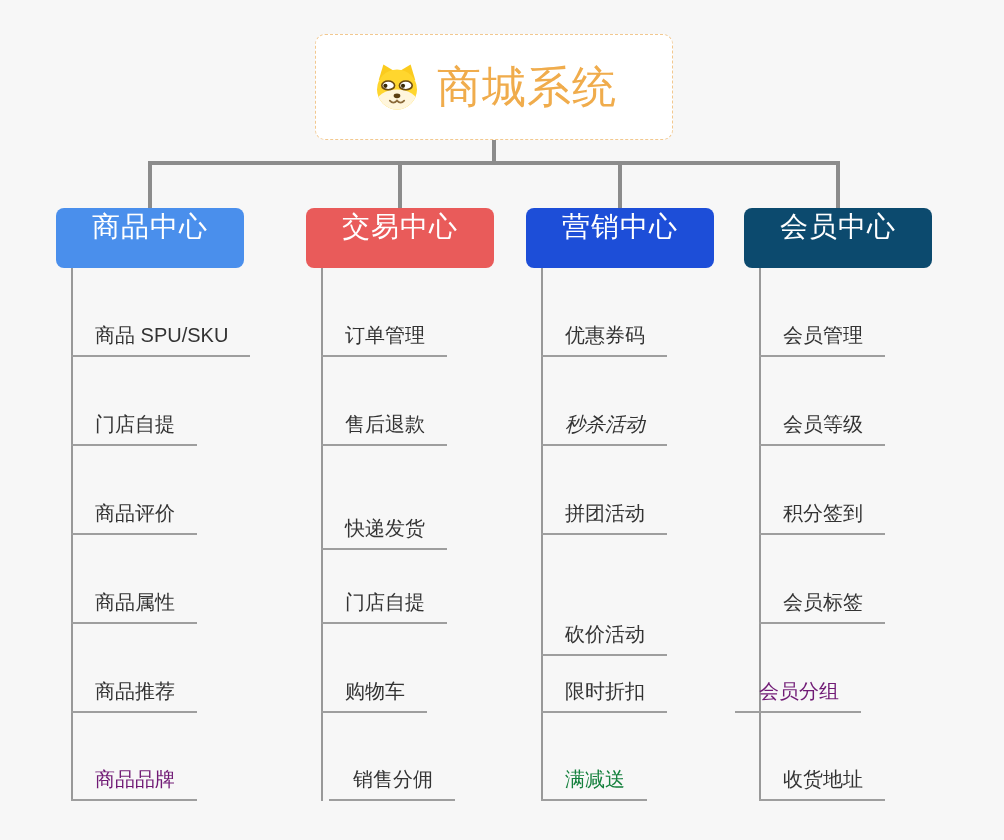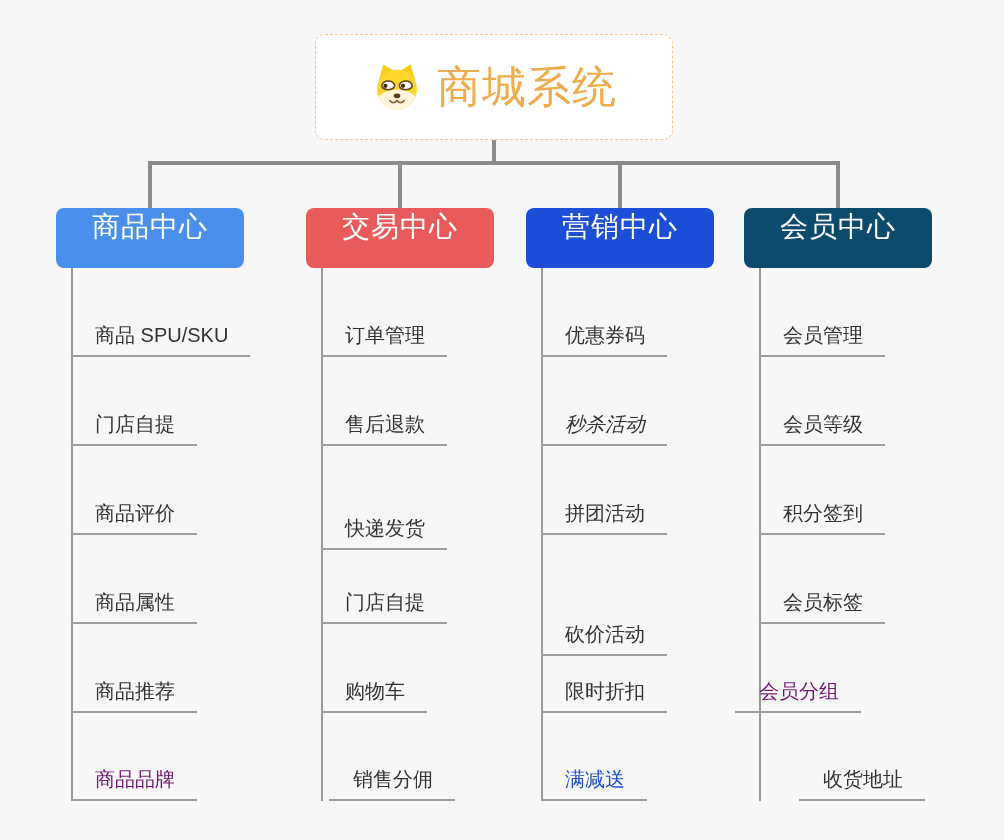--- a/index.html
+++ b/index.html
@@ -102,26 +102,26 @@
       <div class="conn conn-drop" style="left: 618px; background: rgb(140, 140, 140);"></div>
       <div class="branch-box" style="left: 526px; background: #1d4ed8;">
         <span class="branch-label">营销中心</span>
       </div>
       <div class="branch-vline" style="left: 541px;"></div>
       <div class="leaf" style="left: 541px; top: 321px; color: rgb(51, 51, 51); border-bottom-color: rgb(158, 158, 158);">优惠券码</div>
       <div class="leaf" style="left: 541px; top: 410px; color: rgb(51, 51, 51); border-bottom-color: rgb(158, 158, 158); font-style: italic;">秒杀活动</div>
       <div class="leaf" style="left: 541px; top: 499px; color: rgb(51, 51, 51); border-bottom-color: rgb(158, 158, 158);">拼团活动</div>
       <div class="leaf" style="left: 541px; top: 588px; color: rgb(51, 51, 51); border-bottom-color: rgb(158, 158, 158); margin-top: 32px;">砍价活动</div>
       <div class="leaf" style="left: 541px; top: 677px; color: rgb(51, 51, 51); border-bottom-color: rgb(158, 158, 158);">限时折扣</div>
-      <div class="leaf" style="left: 541px; top: 765px; color: #1d4ed8; border-bottom-color: rgb(158, 158, 158);">满减送</div>
+      <div class="leaf" style="left: 541px; top: 765px; color: #15803d; border-bottom-color: rgb(158, 158, 158);">满减送</div>
       <div class="conn conn-drop" style="left: 836px; background: rgb(140, 140, 140);"></div>
       <div class="branch-box" style="left: 744px; background: #0c4a6e;">
         <span class="branch-label">会员中心</span>
       </div>
       <div class="branch-vline" style="left: 759px;"></div>
       <div class="leaf" style="left: 759px; top: 321px; color: rgb(51, 51, 51); border-bottom-color: rgb(158, 158, 158);">会员管理</div>
       <div class="leaf" style="left: 759px; top: 410px; color: rgb(51, 51, 51); border-bottom-color: rgb(158, 158, 158);">会员等级</div>
       <div class="leaf" style="left: 759px; top: 499px; color: rgb(51, 51, 51); border-bottom-color: rgb(158, 158, 158);">积分签到</div>
       <div class="leaf" style="left: 759px; top: 588px; color: rgb(51, 51, 51); border-bottom-color: rgb(158, 158, 158);">会员标签</div>
       <div class="leaf" style="left: 735px; top: 677px; color: #701a75; border-bottom-color: rgb(158, 158, 158); text-align: right;">会员分组</div>
-      <div class="leaf" style="left: 759px; top: 765px; color: rgb(51, 51, 51); border-bottom-color: rgb(158, 158, 158); margin-left: 40px;">收货地址</div>
+      <div class="leaf" style="left: 759px; top: 765px; color: rgb(51, 51, 51); border-bottom-color: rgb(158, 158, 158);">收货地址</div>
     </div>
 </div>
 
 </body></html>

